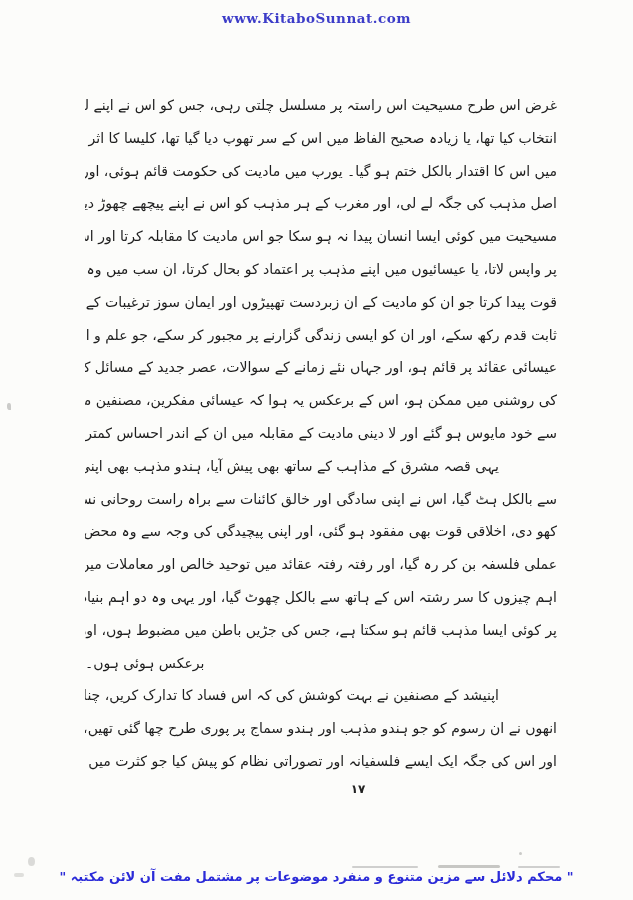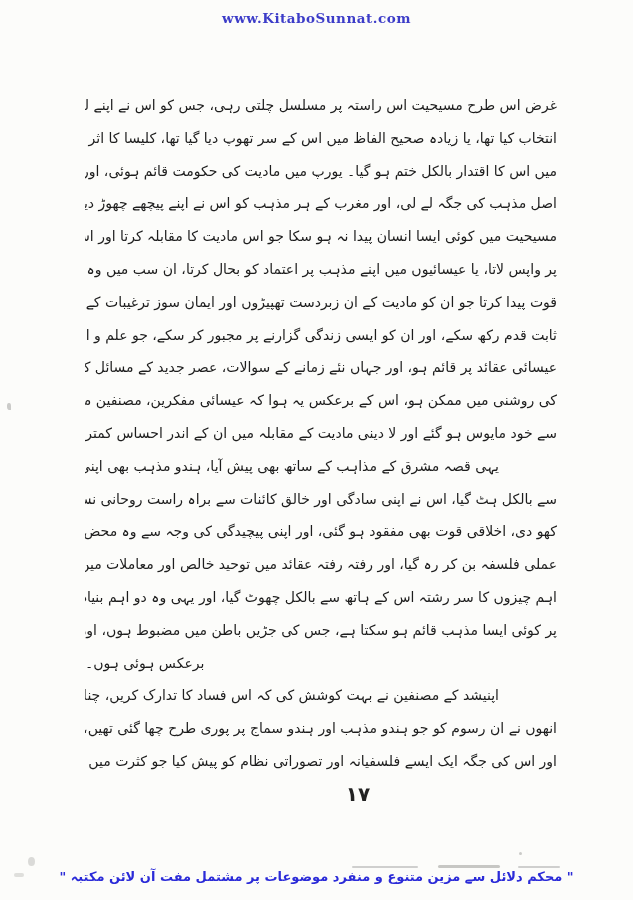--- a/index.html
+++ b/index.html
@@ -37,21 +37,21 @@
     overflow:hidden;
   }
   .line.indent{ padding-right:58px; }
   .line.last-left{
     text-align:left;
     text-align-last:left;
   }
   .page-number{
     position:absolute; top:782px; left:318px; width:80px;
     text-align:center;
-    font-size:20px; font-weight:bold;
+    font-size:12px; font-weight:bold;
     color:#222;
   }
   .footer{
     position:absolute; top:869px; left:0; width:633px;
     direction:rtl;
     text-align:center;
     font-size:13px;
     font-weight:bold;
     color:#2b2bd8;
     letter-spacing:.3px;

